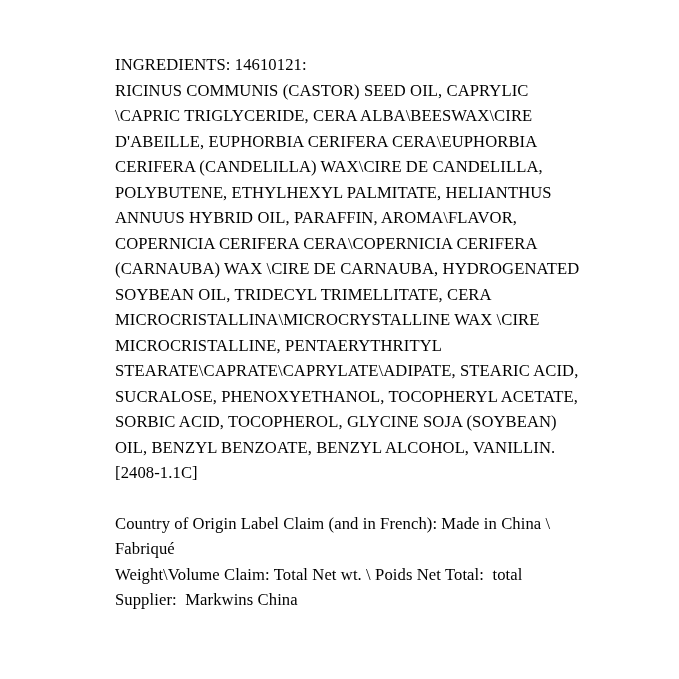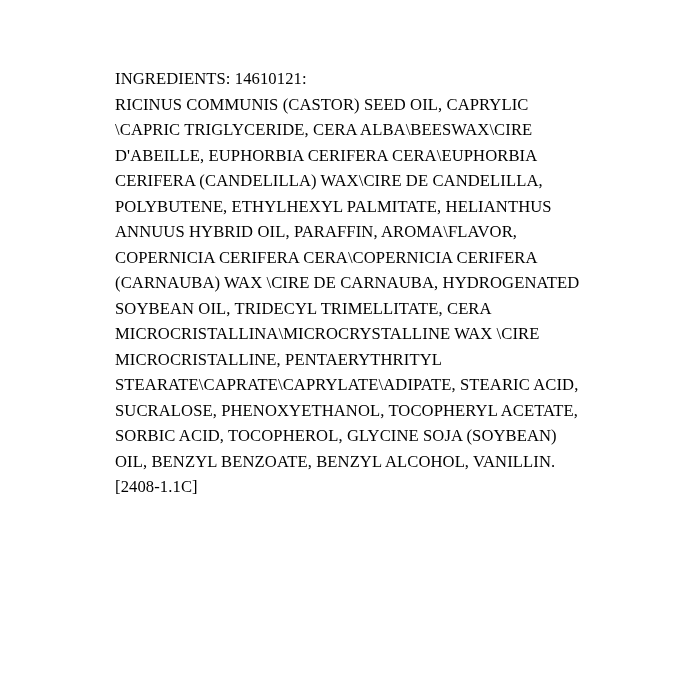--- a/index.html
+++ b/index.html
@@ -18,21 +18,21 @@
     position: absolute;
     left: 0;
     top: 0;
     width: 679px;
     height: 679px;
     background: #ffffff;
   }
   .content {
     position: absolute;
     left: 115px;
-    top: 66px;
+    top: 52px;
     width: 470px;
   }
   .block {
     font-size: 16.6px;
     line-height: 25.5px;
     white-space: pre-wrap;
     word-wrap: break-word;
     letter-spacing: 0.1px;
   }
   .ingredients {
@@ -43,14 +43,17 @@
     margin-top: 25px;
   }
 </style>
 </head>
 <body>
 
 <div class="page">
   <div class="content">
     <p class="block ingredients">INGREDIENTS: 14610121:
 RICINUS COMMUNIS (CASTOR) SEED OIL, CAPRYLIC \CAPRIC TRIGLYCERIDE, CERA ALBA\BEESWAX\CIRE D'ABEILLE, EUPHORBIA CERIFERA CERA\EUPHORBIA CERIFERA (CANDELILLA) WAX\CIRE DE CANDELILLA, POLYBUTENE, ETHYLHEXYL PALMITATE, HELIANTHUS ANNUUS HYBRID OIL, PARAFFIN, AROMA\FLAVOR, COPERNICIA CERIFERA CERA\COPERNICIA CERIFERA (CARNAUBA) WAX \CIRE DE CARNAUBA, HYDROGENATED SOYBEAN OIL, TRIDECYL TRIMELLITATE, CERA MICROCRISTALLINA\MICROCRYSTALLINE WAX \CIRE MICROCRISTALLINE, PENTAERYTHRITYL STEARATE\CAPRATE\CAPRYLATE\ADIPATE, STEARIC ACID, SUCRALOSE, PHENOXYETHANOL, TOCOPHERYL ACETATE, SORBIC ACID, TOCOPHEROL, GLYCINE SOJA (SOYBEAN) OIL, BENZYL BENZOATE, BENZYL ALCOHOL, VANILLIN. [2408-1.1C]</p>
+    <p class="block trailing">Country of Origin Label Claim (and in French): Made in China \ Fabriqué
+Weight\Volume Claim: Total Net wt. \ Poids Net Total:  total
+Supplier:  Markwins China</p>
   </div>
 </div>
 
 </body></html>

